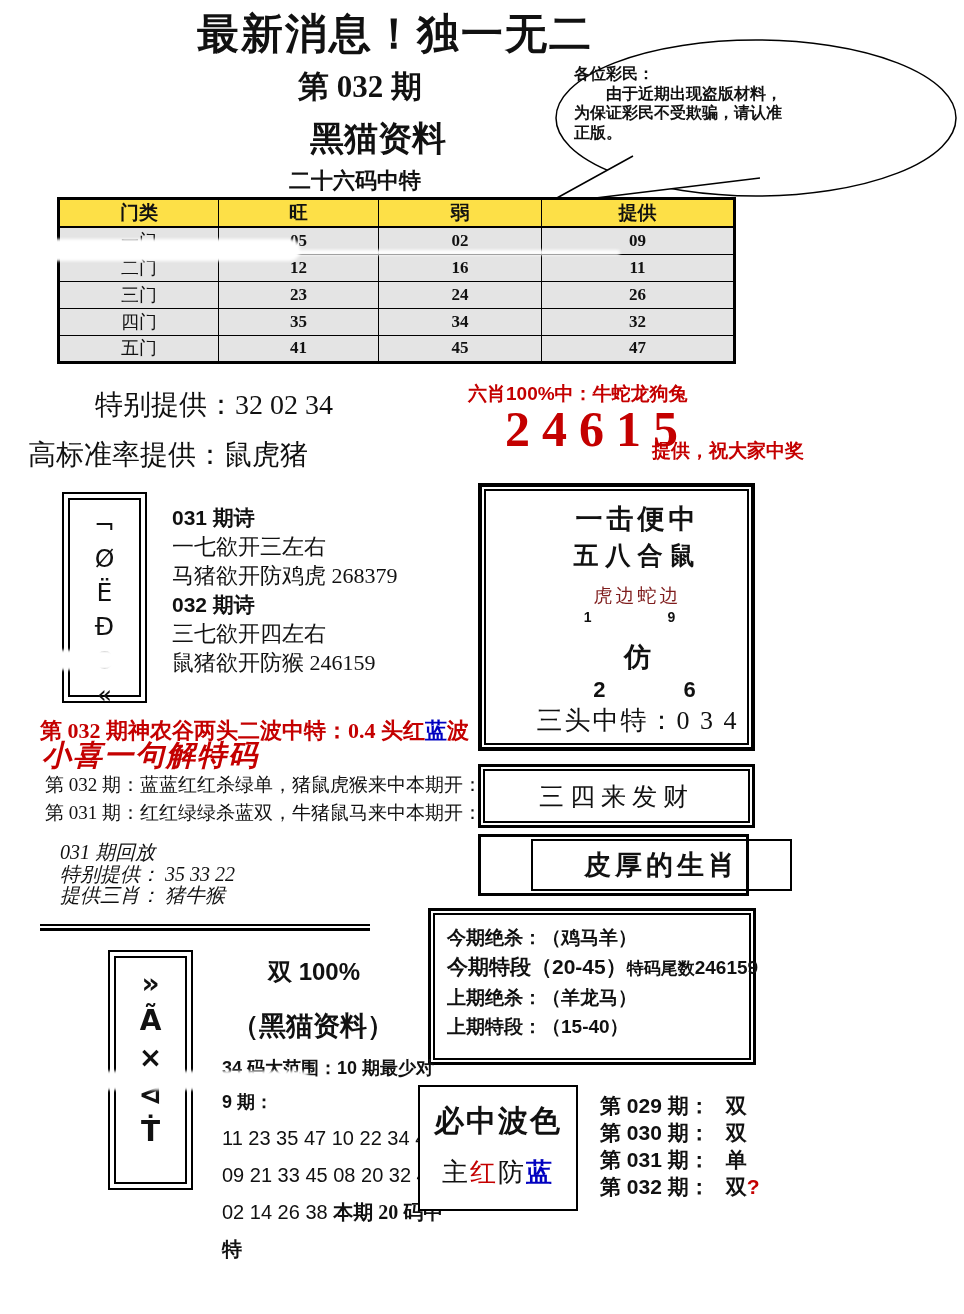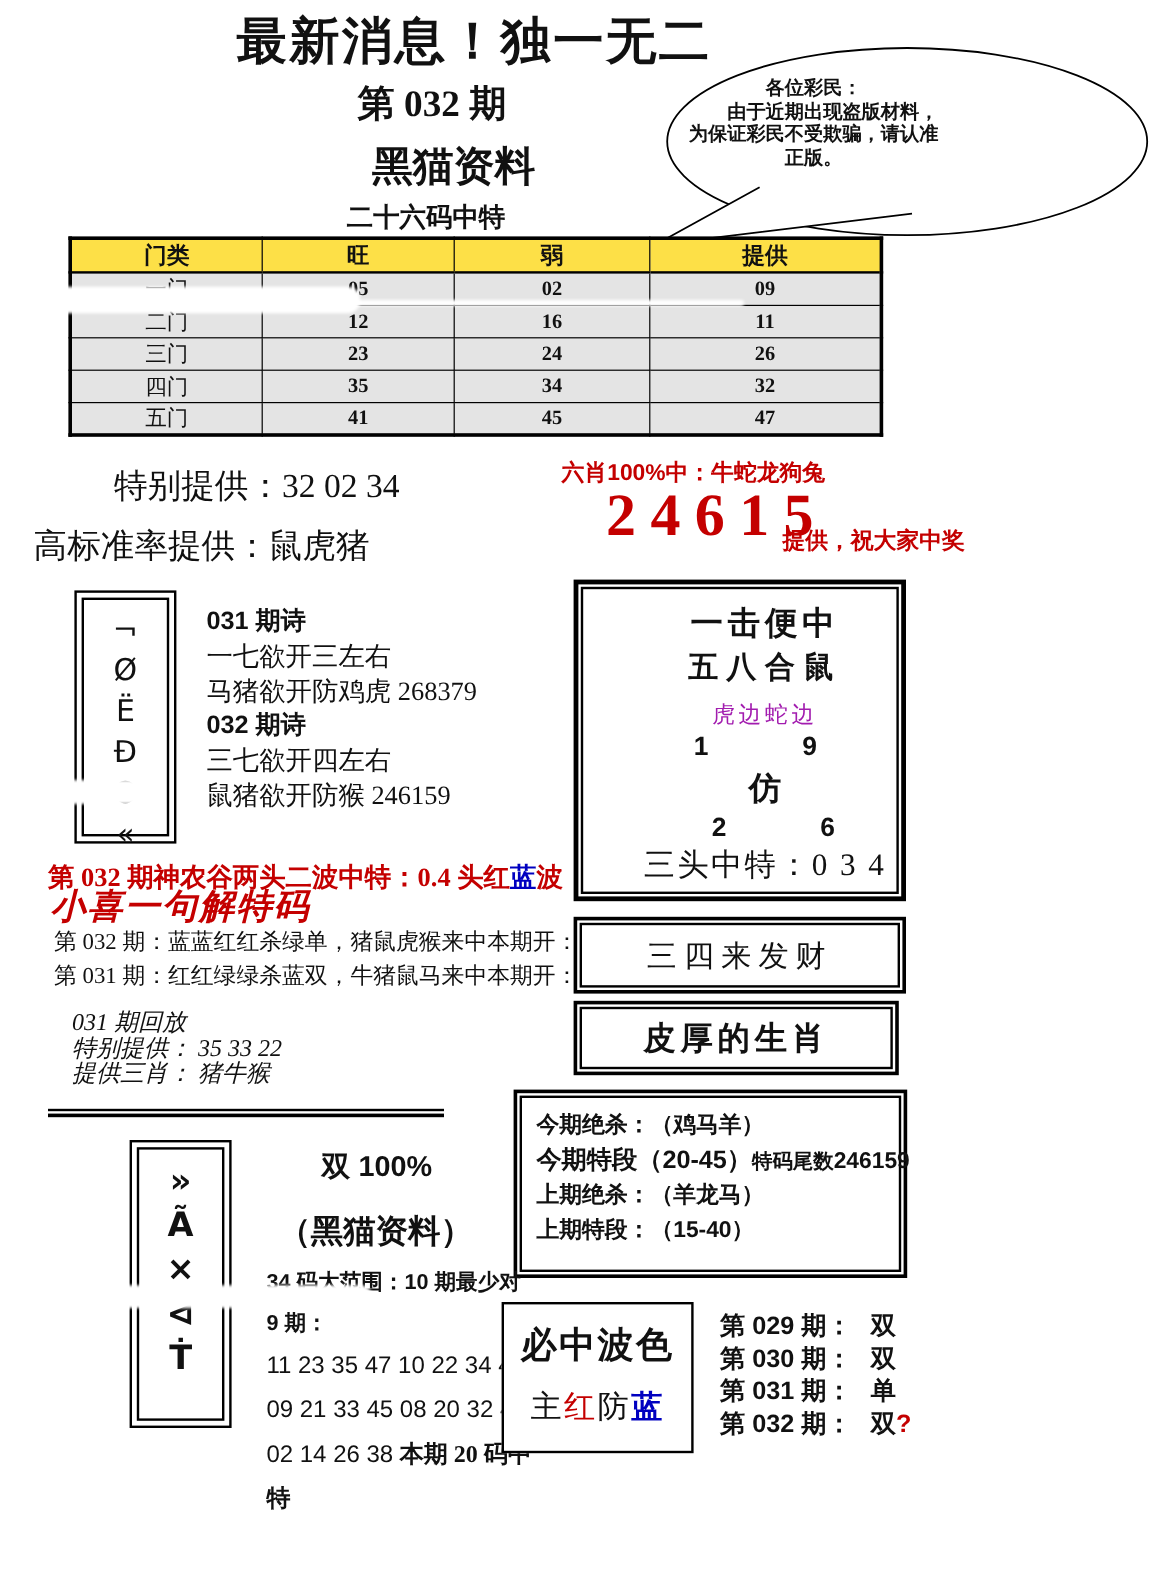--- a/index.html
+++ b/index.html
@@ -4,21 +4,21 @@
 <style>
   * { box-sizing: border-box; margin: 0; padding: 0; }
   html,body { background:#fff; }
   .page {
     position: relative; width: 964px; height: 1314px;
     background: #fff; overflow: hidden;
     font-family: "Liberation Serif", "DejaVu Serif", serif;
     color:#111;
   }
   .abs { position: absolute; }
-  .sans { font-family: "Liberation Sans", "DejaVu Sans", sans-serif; text-align: center; }
+  .sans { font-family: "Liberation Sans", "DejaVu Sans", sans-serif; }
   .mono-glyph { font-family: "DejaVu Sans", sans-serif; }
   .red { color: #c40000; }
   .blue { color: #0000c0; }
   .b { font-weight: bold; }
 
   
   #title      { left:160px; top:6px;  width:470px; font-size:42px; font-weight:bold; text-align:center; letter-spacing:2px; }
   #issue-head { left:160px; top:66px; width:400px; font-size:31px; font-weight:bold; text-align:center; }
   #brand      { left:178px; top:116px; width:400px; font-size:34px; font-weight:bold; text-align:center; }
   #subtitle   { left:155px; top:166px; width:400px; font-size:22px; font-weight:bold; text-align:center; }
@@ -68,33 +68,33 @@
 
   
   #replay { left:60px; top:842px; font-size:20px; font-style:italic; line-height:21.5px; }
   #hrule  { left:40px; top:924px; width:330px; height:7px; border-top:2px solid #000; border-bottom:3px solid #000; }
 
   
   #hit-box { left:478px; top:483px; width:277px; height:268px; border-width:4px; }
   #hit-box .in { position:relative; text-align:center;padding-left:21px; }
   #hit-title  { top:10px;  width:100%; font-size:27px; font-weight:bold; letter-spacing:4px; }
   #hit-sub    { top:48px;  width:100%; font-size:25px; font-weight:bold; letter-spacing:7px; }
-  #hit-edge   { top:92px;  width:100%; font-size:19px; letter-spacing:3px; color:#a21caf; }
-  #hit-nums1  { top:118px; width:100%; font-size:22px; font-weight:bold; letter-spacing:36px; padding-left:20px;
+  #hit-edge   { top:92px;  width:100%; font-size:19px; letter-spacing:3px; color:#7f1d1d; }
+  #hit-nums1  { top:118px; width:100%; font-size:14px; font-weight:bold; letter-spacing:36px; padding-left:20px;
                 font-family:"Liberation Sans","DejaVu Sans",sans-serif; }
   #hit-fang   { top:148px; width:100%; font-size:27px; font-weight:bold; }
   #hit-nums2  { top:186px; width:100%; font-size:22px; font-weight:bold; letter-spacing:36px; padding-left:50px;
                 font-family:"Liberation Sans","DejaVu Sans",sans-serif; }
   #hit-bottom { top:212px; width:100%; font-size:26px; letter-spacing:2px; }
 
   
   #fortune-box { left:478px; top:764px; width:277px; height:64px; }
   #fortune-box .in { display:flex; align-items:center; justify-content:center; font-size:25px; letter-spacing:6px; }
   #zodiac-box { left:478px; top:834px; width:271px; height:62px; }
-  #zodiac-box .in { display:flex; align-items:center; justify-content:center; font-size:27px; font-weight:bold; letter-spacing:4px; }
+  #zodiac-box .in { display:flex; align-items:center; justify-content:center; font-size:27px; font-weight:bold; letter-spacing:4px;margin-left:48px; }
 
   
   #kill-box { left:428px; top:908px; width:328px; height:157px; }
   #kill-box .in { padding:8px 0 0 12px; font-family:"Liberation Sans","DejaVu Sans",sans-serif; font-weight:bold; }
   #kill-box .kl { line-height:29px; font-size:19px; white-space:nowrap; }
   #kill-box .k2a { font-size:21px; }
   #kill-box .k2b { font-size:17px; }
   #kill-box .k2c { font-size:19px; }
 
   

